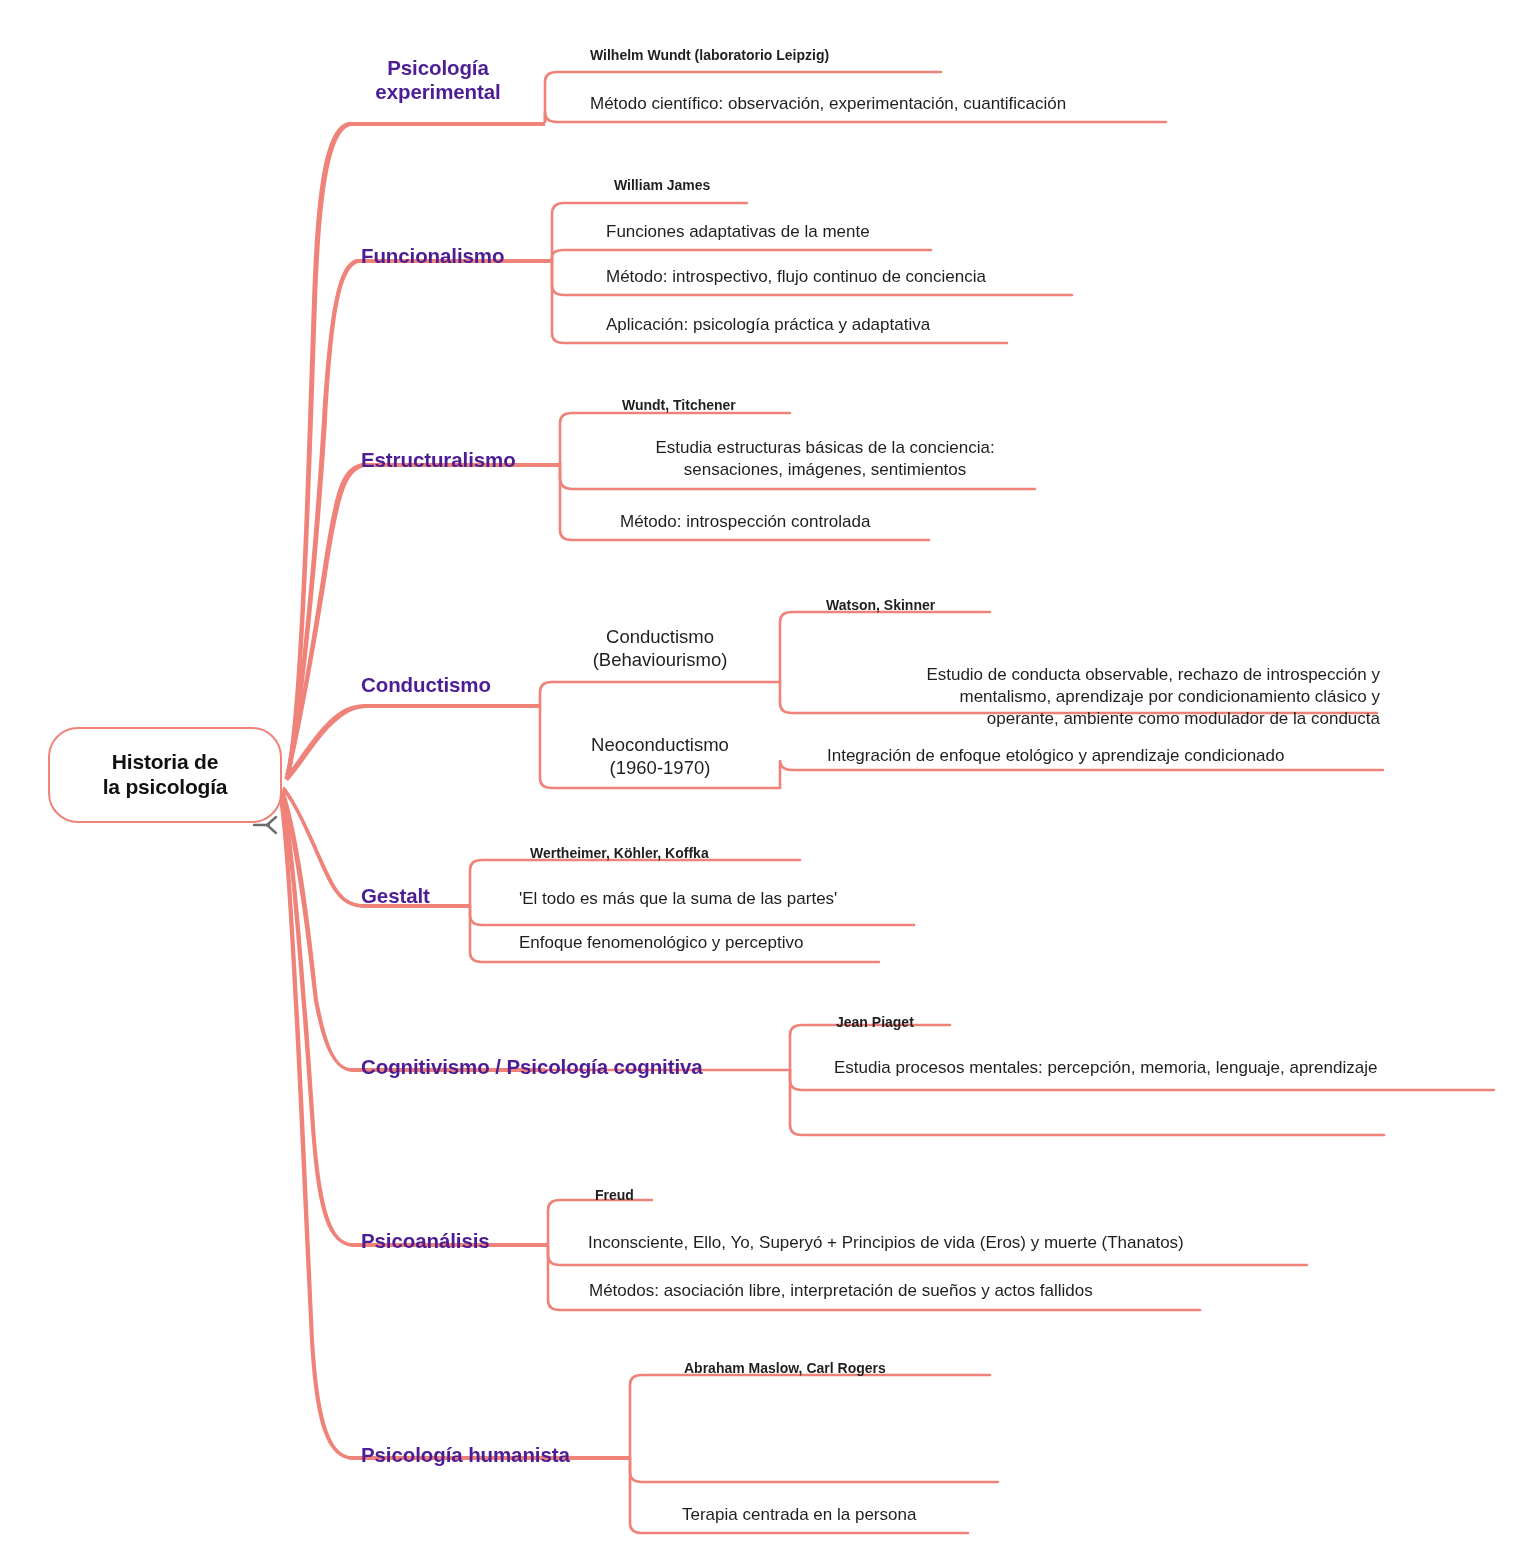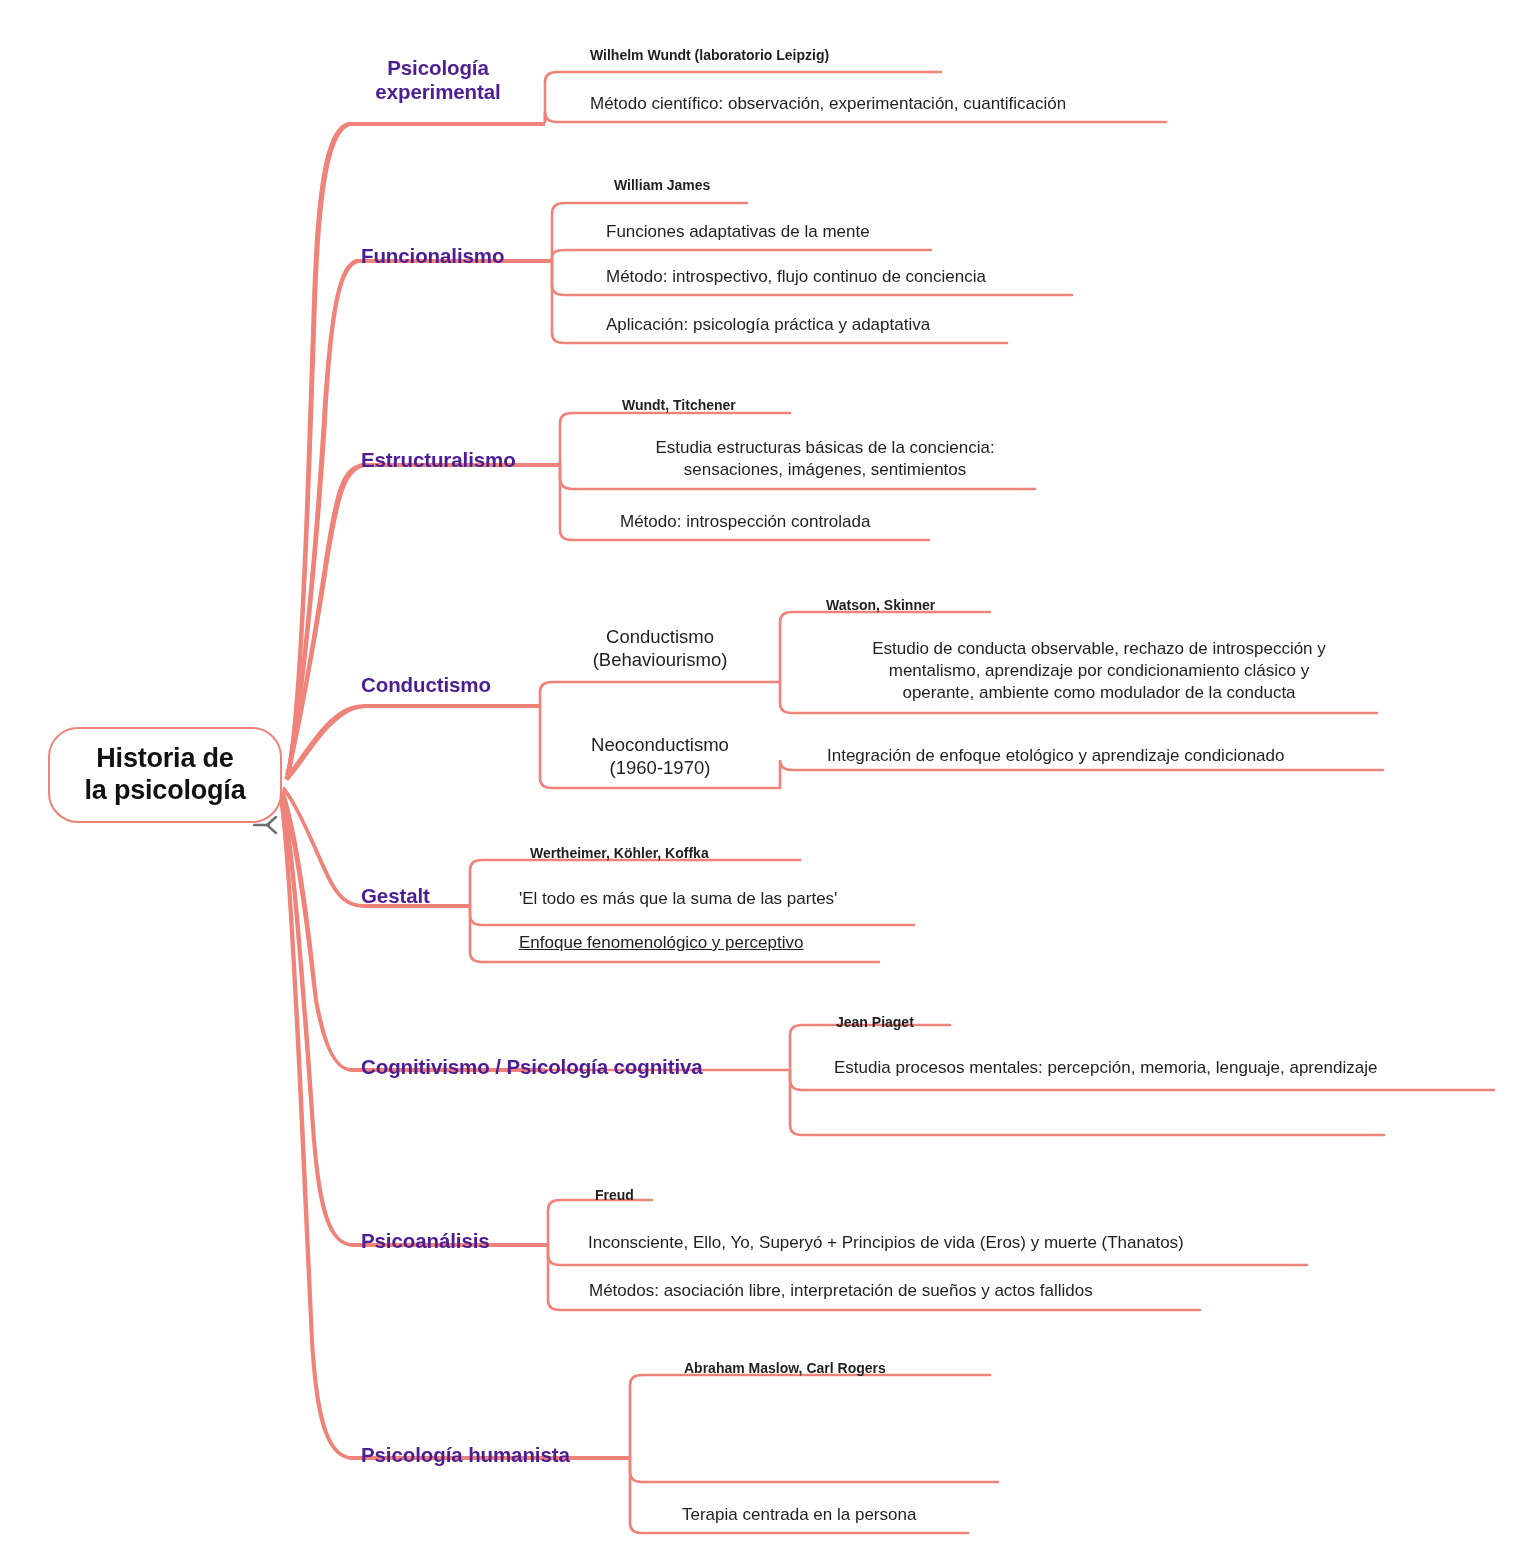--- a/index.html
+++ b/index.html
@@ -38,21 +38,21 @@
     height: 96px;
     border: 2.5px solid #ef8279;
     border-radius: 30px;
     background: #ffffff;
     display: flex;
     align-items: center;
     justify-content: center;
     box-sizing: border-box;
   }
   .root-node .root-text {
-    font-size: 27px;
+    font-size: 21px;
     font-weight: bold;
     line-height: 1.18;
     text-align: center;
     color: #111111;
     letter-spacing: -0.2px;
   }
   .collapse-icon {
     position: absolute;
     left: 252px;
     top: 812px;
@@ -201,29 +201,29 @@
   <div class="leaf-label" style="left:606px; top:221px;">Funciones adaptativas de la mente</div>
   <div class="leaf-label" style="left:606px; top:266px;">Método: introspectivo, flujo continuo de conciencia</div>
   <div class="leaf-label" style="left:606px; top:314px;">Aplicación: psicología práctica y adaptativa</div>
 
   <div class="leaf-label bold" style="left:622px; top:396px;">Wundt, Titchener</div>
   <div class="leaf-label ctr" style="left:610px; top:437px; width:430px;">Estudia estructuras básicas de la conciencia:
 sensaciones, imágenes, sentimientos</div>
   <div class="leaf-label" style="left:620px; top:511px;">Método: introspección controlada</div>
 
   <div class="leaf-label bold" style="left:826px; top:596px;">Watson, Skinner</div>
-  <div class="leaf-label ctr" style="left:818px; top:638px; width:562px;">Estudio de conducta observable, rechazo de introspección y
+  <div class="leaf-label ctr" style="left:818px; top:664px; width:562px;text-align:right;">Estudio de conducta observable, rechazo de introspección y
 mentalismo, aprendizaje por condicionamiento clásico y
 operante, ambiente como modulador de la conducta</div>
 
   <div class="leaf-label" style="left:827px; top:745px;">Integración de enfoque etológico y aprendizaje condicionado</div>
 
   <div class="leaf-label bold" style="left:530px; top:844px;">Wertheimer, Köhler, Koffka</div>
   <div class="leaf-label" style="left:519px; top:888px;">'El todo es más que la suma de las partes'</div>
-  <div class="leaf-label" style="left:519px; top:932px;text-decoration:underline;">Enfoque fenomenológico y perceptivo</div>
+  <div class="leaf-label" style="left:519px; top:932px;">Enfoque fenomenológico y perceptivo</div>
 
   <div class="leaf-label bold" style="left:836px; top:1013px;">Jean Piaget</div>
   <div class="leaf-label" style="left:834px; top:1057px;">Estudia procesos mentales: percepción, memoria, lenguaje, aprendizaje</div>
 
   <div class="leaf-label bold" style="left:595px; top:1186px;">Freud</div>
   <div class="leaf-label" style="left:588px; top:1232px;">Inconsciente, Ello, Yo, Superyó + Principios de vida (Eros) y muerte (Thanatos)</div>
   <div class="leaf-label" style="left:589px; top:1280px;">Métodos: asociación libre, interpretación de sueños y actos fallidos</div>
 
   <div class="leaf-label bold" style="left:684px; top:1359px;">Abraham Maslow, Carl Rogers</div>
   <div class="leaf-label" style="left:682px; top:1504px;">Terapia centrada en la persona</div>

